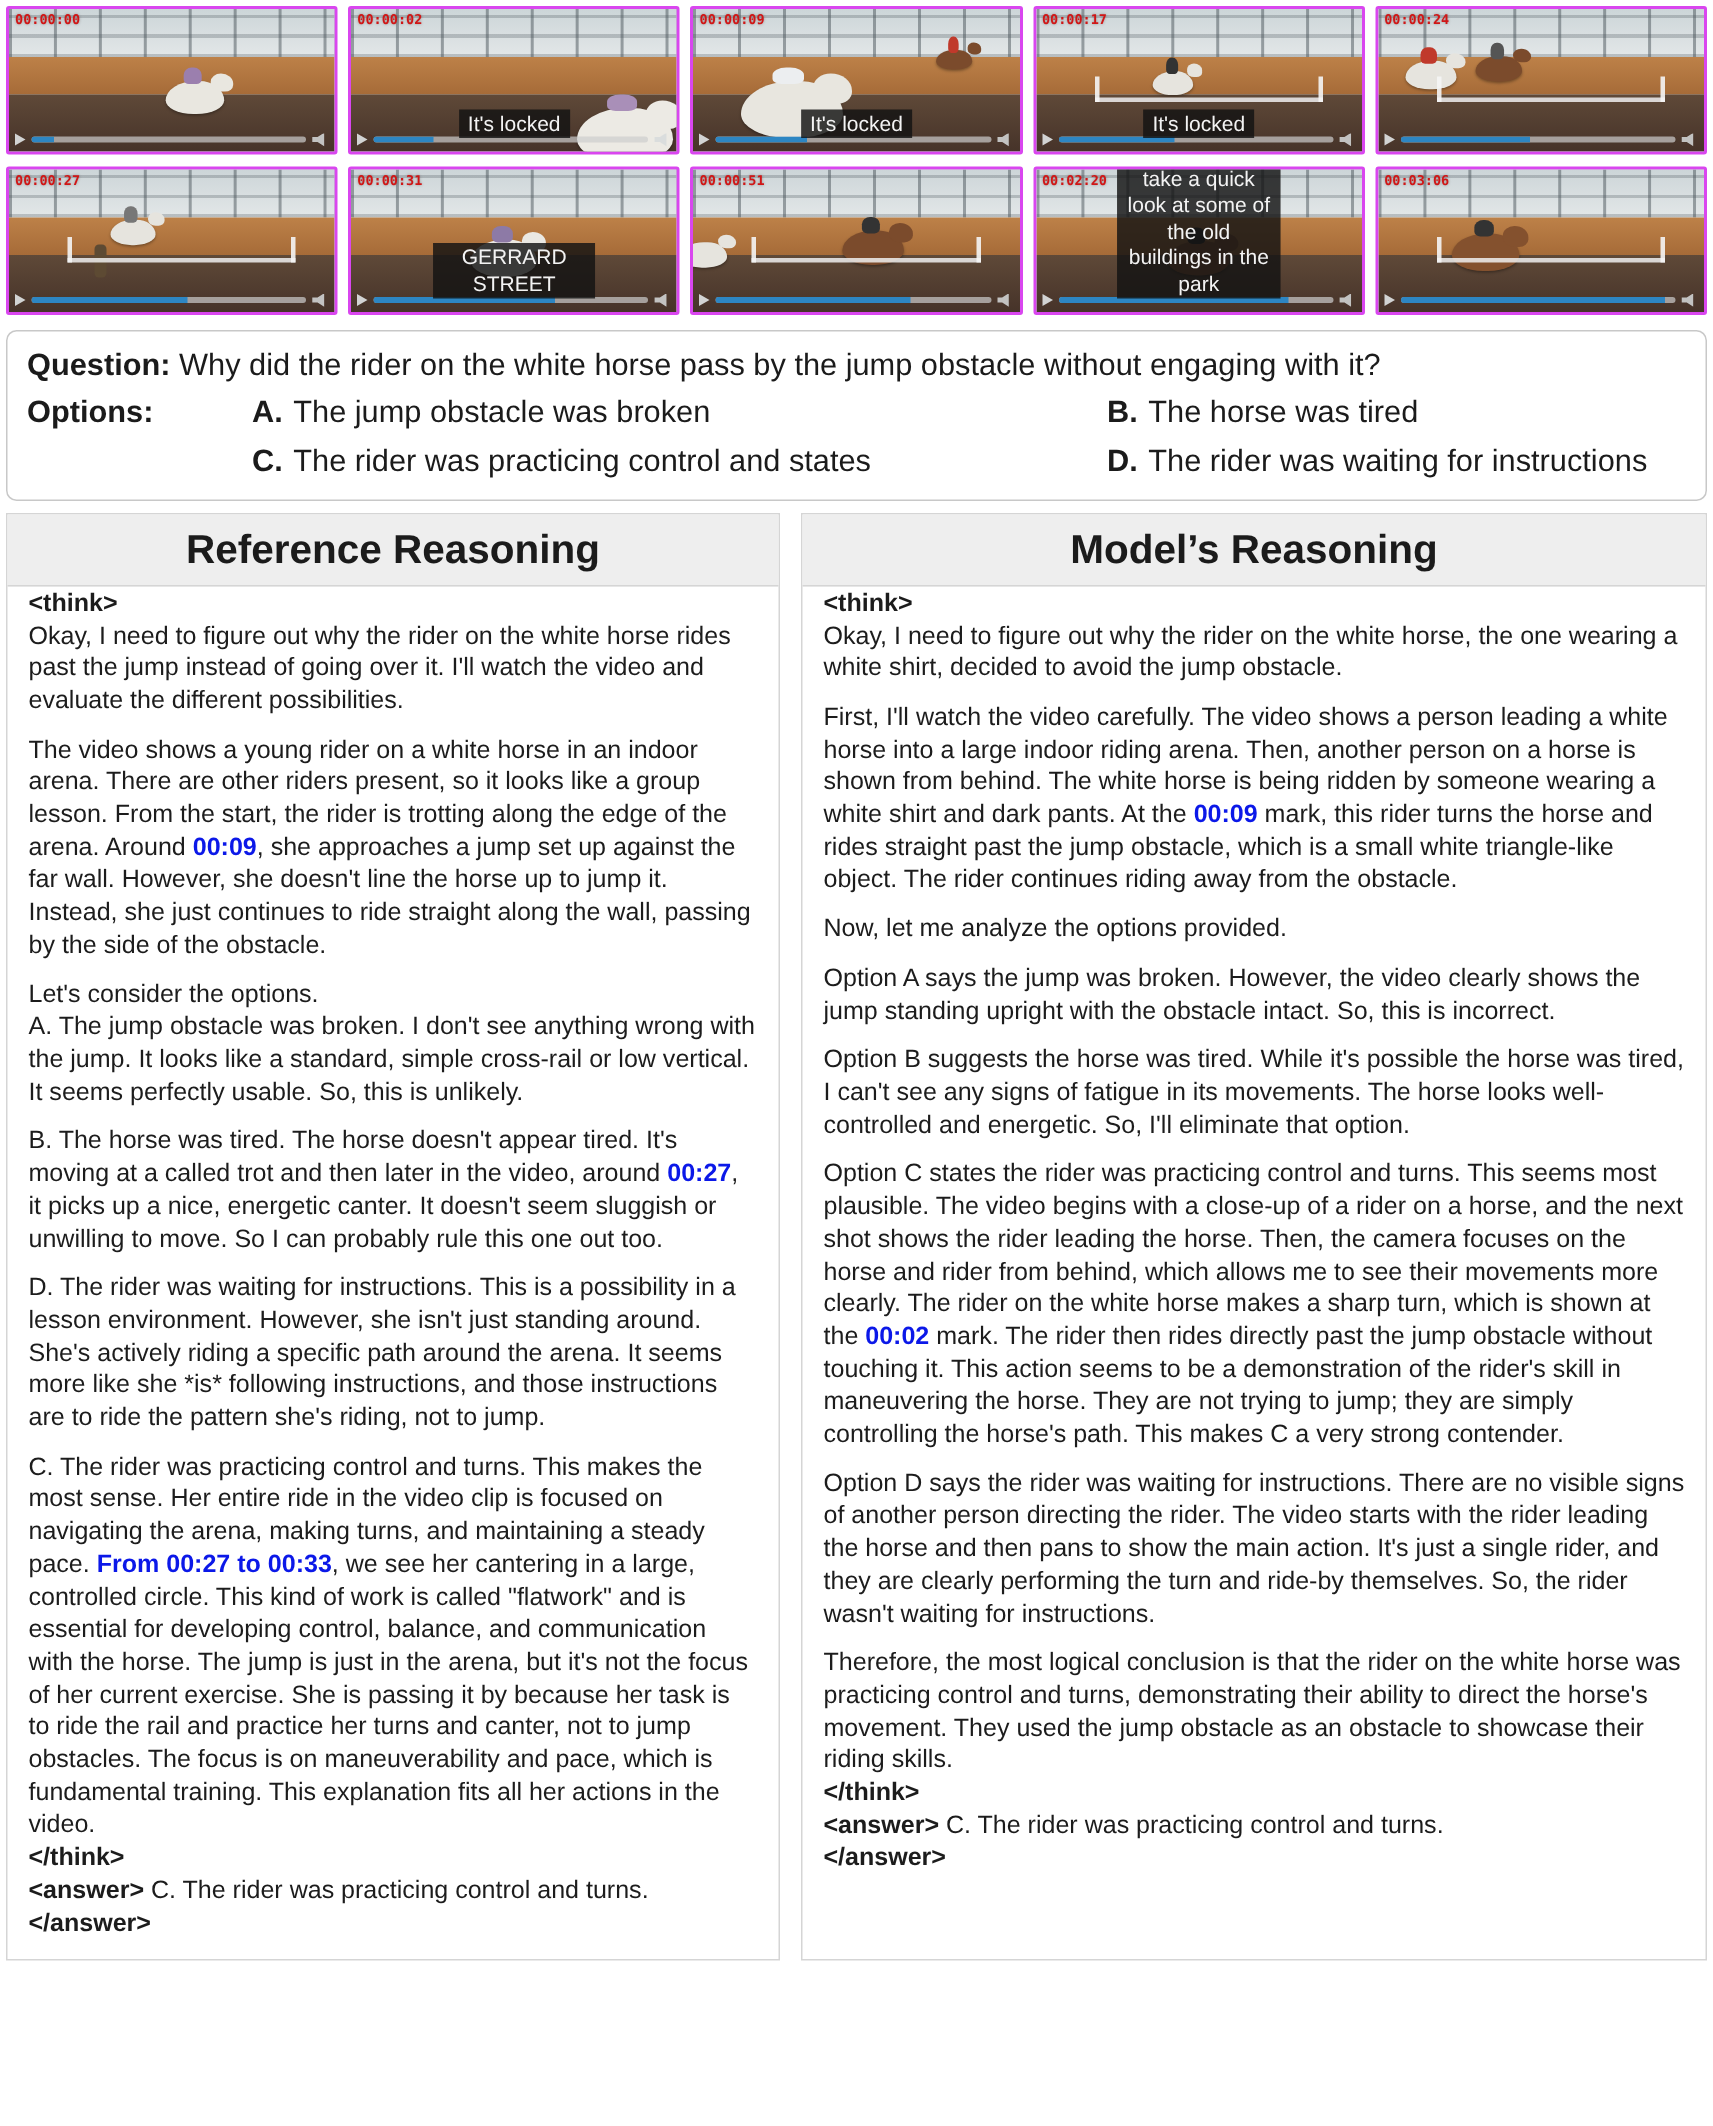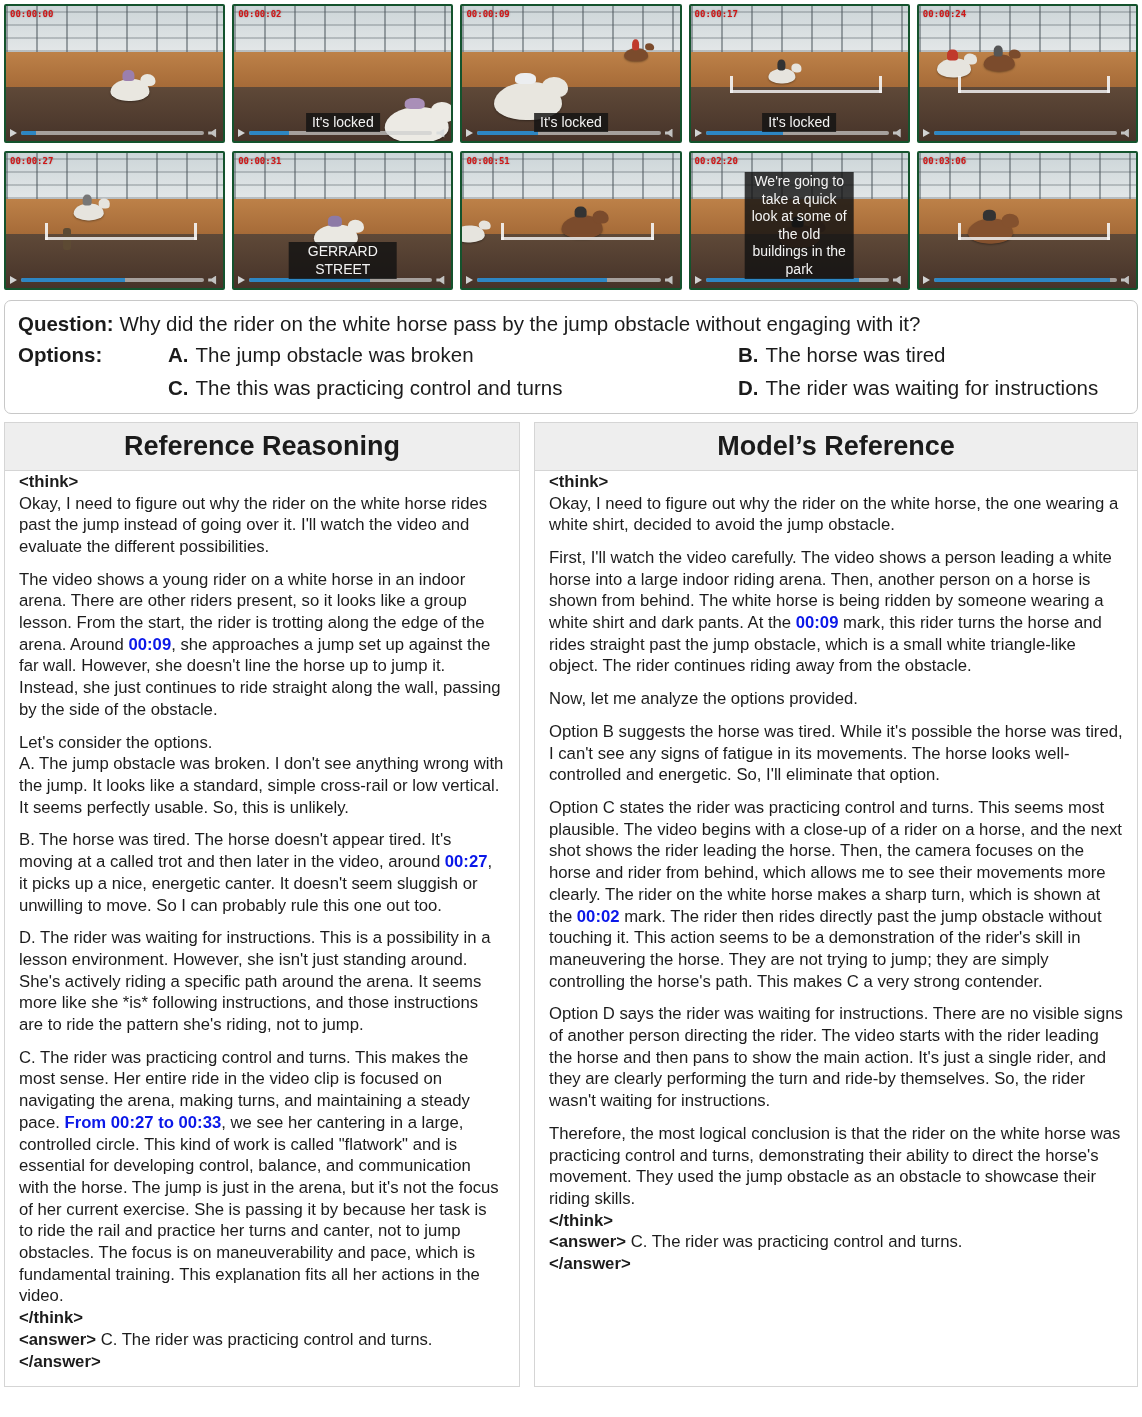--- a/index.html
+++ b/index.html
@@ -8,21 +8,21 @@
     --progress:#2d86c3;
     --header-bg:#eeeeee;
     --border:#d5d5d5;
   }
   *{box-sizing:border-box;}
   html,body{margin:0;padding:0;background:#ffffff;}
   body{width:1142px;font-family:"Liberation Sans",sans-serif;color:#1b1b1b;}
 
   
   .video-grid{display:grid;grid-template-columns:repeat(5,1fr);gap:8px 7px;padding:4px;}
-  .frame{position:relative;margin:0;height:139px;border:2px solid #14532d;border-radius:2px;overflow:hidden;background:#cfd4d6;}
+  .frame{position:relative;margin:0;height:99px;border:2px solid #d946ef;border-radius:2px;overflow:hidden;background:#cfd4d6;}
   .scene{position:absolute;inset:0;}
   .scene-sky{position:absolute;top:0;left:0;right:0;height:34%;
     background:linear-gradient(#ccd5d8,#e3e7e8);}
   .scene-sky::after{content:"";position:absolute;inset:0;
     background:
       repeating-linear-gradient(90deg, rgba(74,84,90,.5) 0 2px, transparent 2px 30px),
       repeating-linear-gradient(0deg, rgba(74,84,90,.28) 0 2px, transparent 2px 13px);}
   .scene-wall{position:absolute;top:34%;left:0;right:0;height:26%;
     background:linear-gradient(#bd8148,#a66b38);}
   .scene-floor{position:absolute;top:60%;left:0;right:0;bottom:0;
@@ -309,21 +309,21 @@
 <section class="question-panel">
   <div class="q-line">
     <span class="b">Question:</span>
     <span>Why did the rider on the white horse pass by the jump obstacle without engaging with it?</span>
   </div>
   <div class="opts-grid">
     <span class="b">Options:</span>
     <span class="opt"><span class="opt-key">A.</span><span>The jump obstacle was broken</span></span>
     <span class="opt"><span class="opt-key">B.</span><span>The horse was tired</span></span>
     <span></span>
-    <span class="opt"><span class="opt-key">C.</span><span>The this was practicing control and turns</span></span>
+    <span class="opt"><span class="opt-key">C.</span><span>The rider was practicing control and states</span></span>
     <span class="opt"><span class="opt-key">D.</span><span>The rider was waiting for instructions</span></span>
   </div>
 </section>
 
 <div class="reason-row">
   <section class="panel panel-left">
     <div class="panel-header">Reference Reasoning</div>
     <div class="panel-body" id="ref-body">
         <p class="para"><span class="seg-tag">&lt;think&gt;</span><span>
 Okay, I need to figure out why the rider on the white horse rides past the jump instead of going over it. I'll watch the video and evaluate the different possibilities.</span></p>
@@ -332,26 +332,27 @@
 A. The jump obstacle was broken. I don't see anything wrong with the jump. It looks like a standard, simple cross-rail or low vertical. It seems perfectly usable. So, this is unlikely.</span></p>
         <p class="para"><span>B. The horse was tired. The horse doesn't appear tired. It's moving at a called trot and then later in the video, around </span><span class="seg-time">00:27</span><span>, it picks up a nice, energetic canter. It doesn't seem sluggish or unwilling to move. So I can probably rule this one out too.</span></p>
         <p class="para"><span>D. The rider was waiting for instructions. This is a possibility in a lesson environment. However, she isn't just standing around. She's actively riding a specific path around the arena. It seems more like she *is* following instructions, and those instructions are to ride the pattern she's riding, not to jump.</span></p>
         <p class="para"><span>C. The rider was practicing control and turns. This makes the most sense. Her entire ride in the video clip is focused on navigating the arena, making turns, and maintaining a steady pace. </span><span class="seg-time">From 00:27 to 00:33</span><span>, we see her cantering in a large, controlled circle. This kind of work is called "flatwork" and is essential for developing control, balance, and communication with the horse. The jump is just in the arena, but it's not the focus of her current exercise. She is passing it by because her task is to ride the rail and practice her turns and canter, not to jump obstacles. The focus is on maneuverability and pace, which is fundamental training. This explanation fits all her actions in the video.
 </span><span class="seg-tag">&lt;/think&gt;</span><span>
 </span><span class="seg-tag">&lt;answer&gt;</span><span> C. The rider was practicing control and turns.
 </span><span class="seg-tag">&lt;/answer&gt;</span></p>
       </div>
   </section>
   <section class="panel panel-right">
-    <div class="panel-header">Model’s Reference</div>
+    <div class="panel-header">Model’s Reasoning</div>
     <div class="panel-body" id="pred-body">
         <p class="para"><span class="seg-tag">&lt;think&gt;</span><span>
 Okay, I need to figure out why the rider on the white horse, the one wearing a white shirt, decided to avoid the jump obstacle.</span></p>
         <p class="para"><span>First, I'll watch the video carefully. The video shows a person leading a white horse into a large indoor riding arena. Then, another person on a horse is shown from behind. The white horse is being ridden by someone wearing a white shirt and dark pants. At the </span><span class="seg-time">00:09</span><span> mark, this rider turns the horse and rides straight past the jump obstacle, which is a small white triangle-like object. The rider continues riding away from the obstacle.</span></p>
         <p class="para"><span>Now, let me analyze the options provided.</span></p>
+        <p class="para"><span>Option A says the jump was broken. However, the video clearly shows the jump standing upright with the obstacle intact. So, this is incorrect.</span></p>
         <p class="para"><span>Option B suggests the horse was tired. While it's possible the horse was tired, I can't see any signs of fatigue in its movements. The horse looks well-controlled and energetic. So, I'll eliminate that option.</span></p>
         <p class="para"><span>Option C states the rider was practicing control and turns. This seems most plausible. The video begins with a close-up of a rider on a horse, and the next shot shows the rider leading the horse. Then, the camera focuses on the horse and rider from behind, which allows me to see their movements more clearly. The rider on the white horse makes a sharp turn, which is shown at the </span><span class="seg-time">00:02</span><span> mark. The rider then rides directly past the jump obstacle without touching it. This action seems to be a demonstration of the rider's skill in maneuvering the horse. They are not trying to jump; they are simply controlling the horse's path. This makes C a very strong contender.</span></p>
         <p class="para"><span>Option D says the rider was waiting for instructions. There are no visible signs of another person directing the rider. The video starts with the rider leading the horse and then pans to show the main action. It's just a single rider, and they are clearly performing the turn and ride-by themselves. So, the rider wasn't waiting for instructions.</span></p>
         <p class="para"><span>Therefore, the most logical conclusion is that the rider on the white horse was practicing control and turns, demonstrating their ability to direct the horse's movement. They used the jump obstacle as an obstacle to showcase their riding skills.
 </span><span class="seg-tag">&lt;/think&gt;</span><span>
 </span><span class="seg-tag">&lt;answer&gt;</span><span> C. The rider was practicing control and turns.
 </span><span class="seg-tag">&lt;/answer&gt;</span></p>
       </div>
   </section>
 </div>

